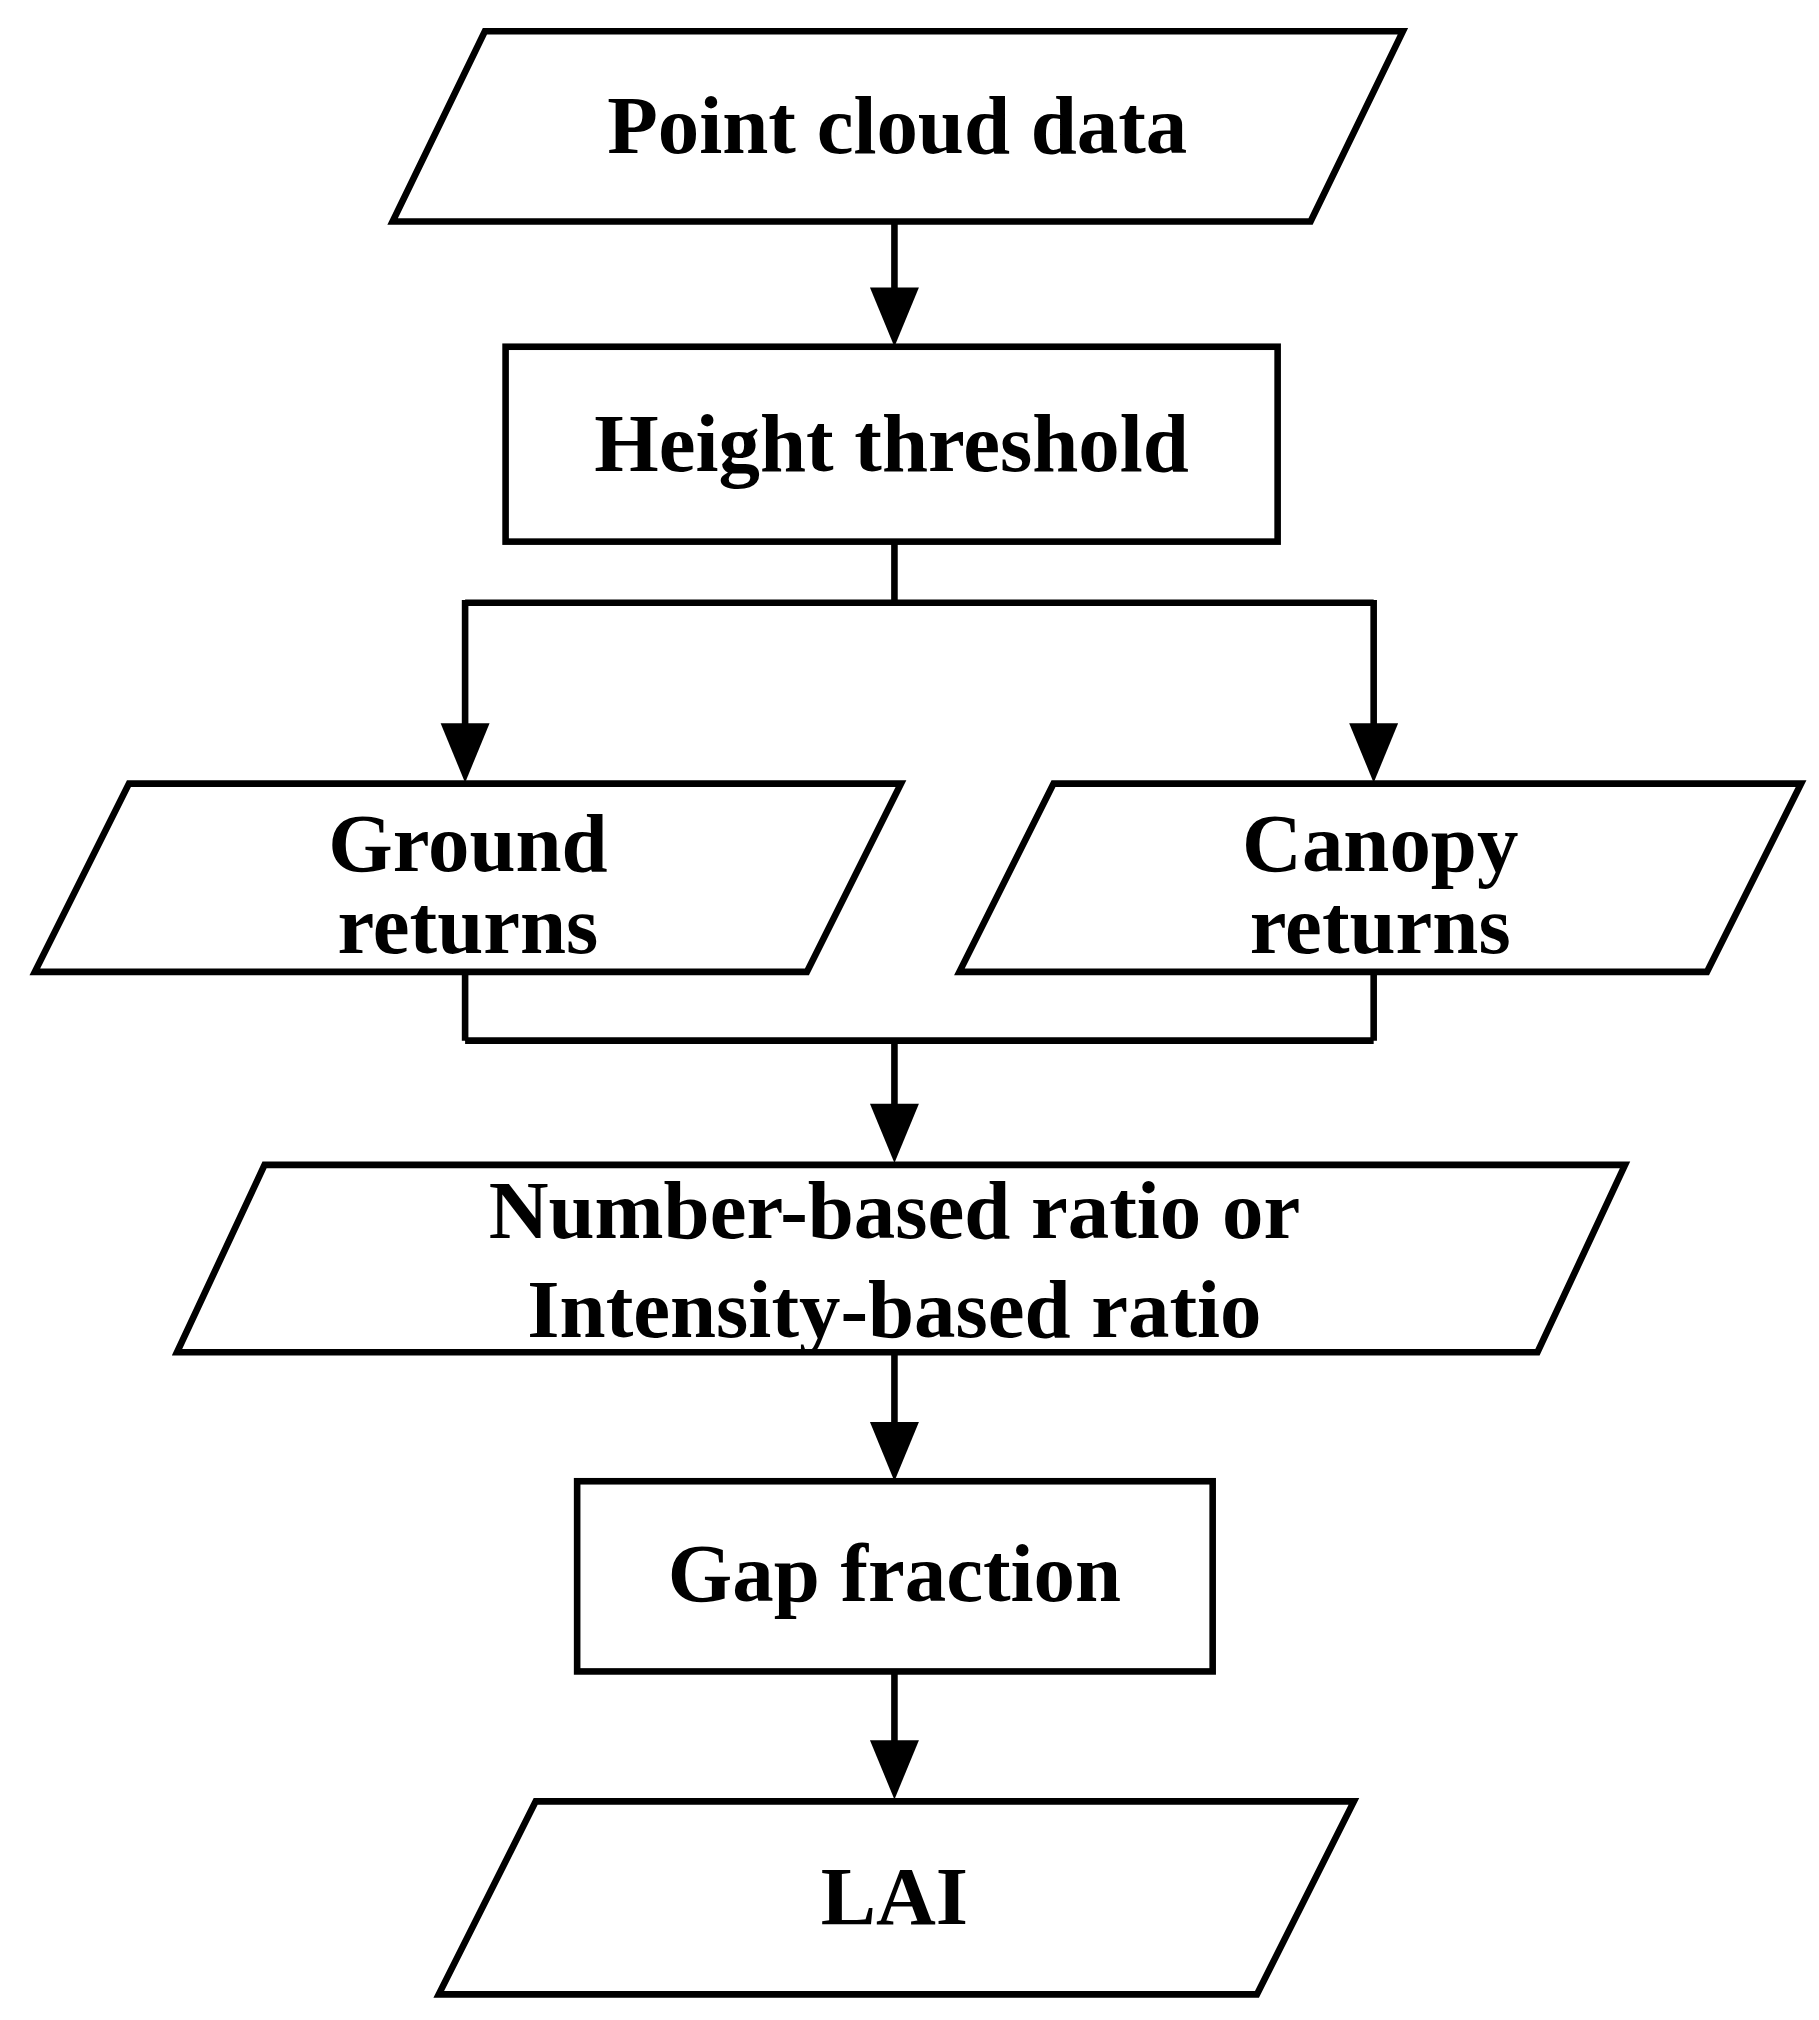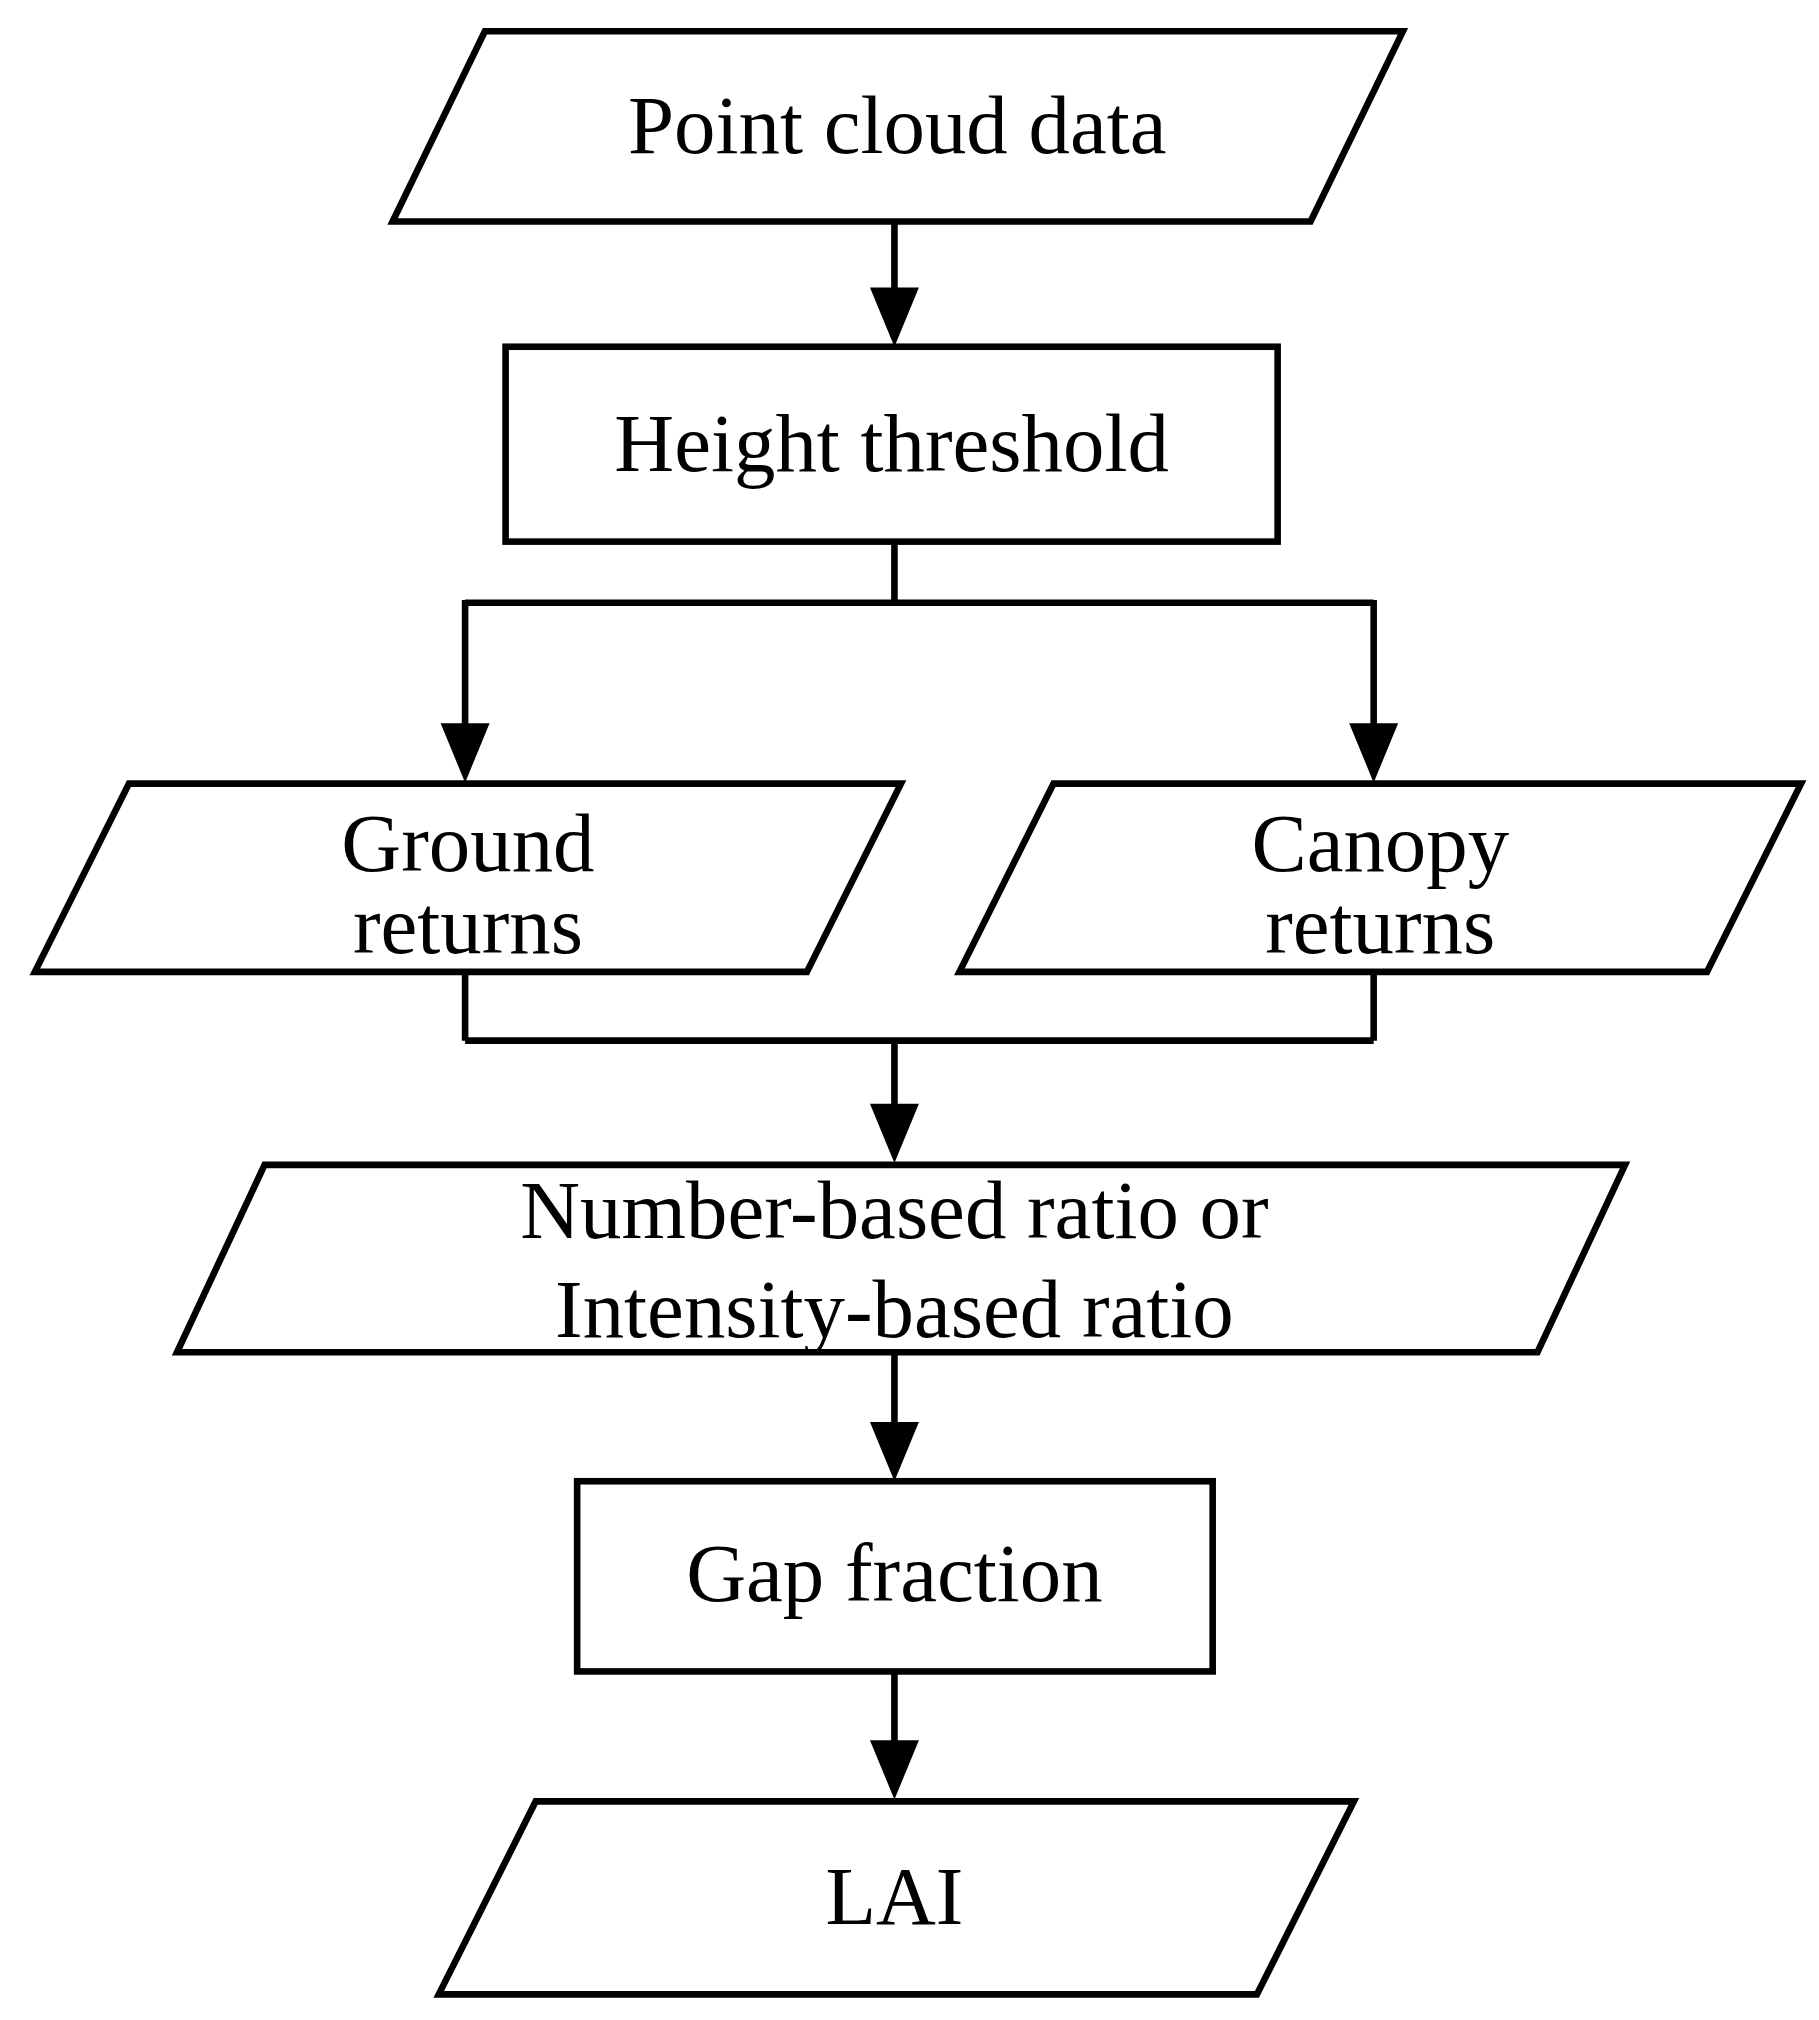--- a/index.html
+++ b/index.html
@@ -5,20 +5,21 @@
   html, body {
     margin: 0;
     padding: 0;
     background: #ffffff;
   }
   .stage {
     width: 1815px;
     height: 2021px;
     background: #ffffff;
     position: relative;
+    font-weight: bold;
   }
   svg.flowchart {
     display: block;
     width: 1819px;
     height: 2021px;
   }
   .shape {
     fill: #ffffff;
     stroke: #000000;
     stroke-width: 7;

